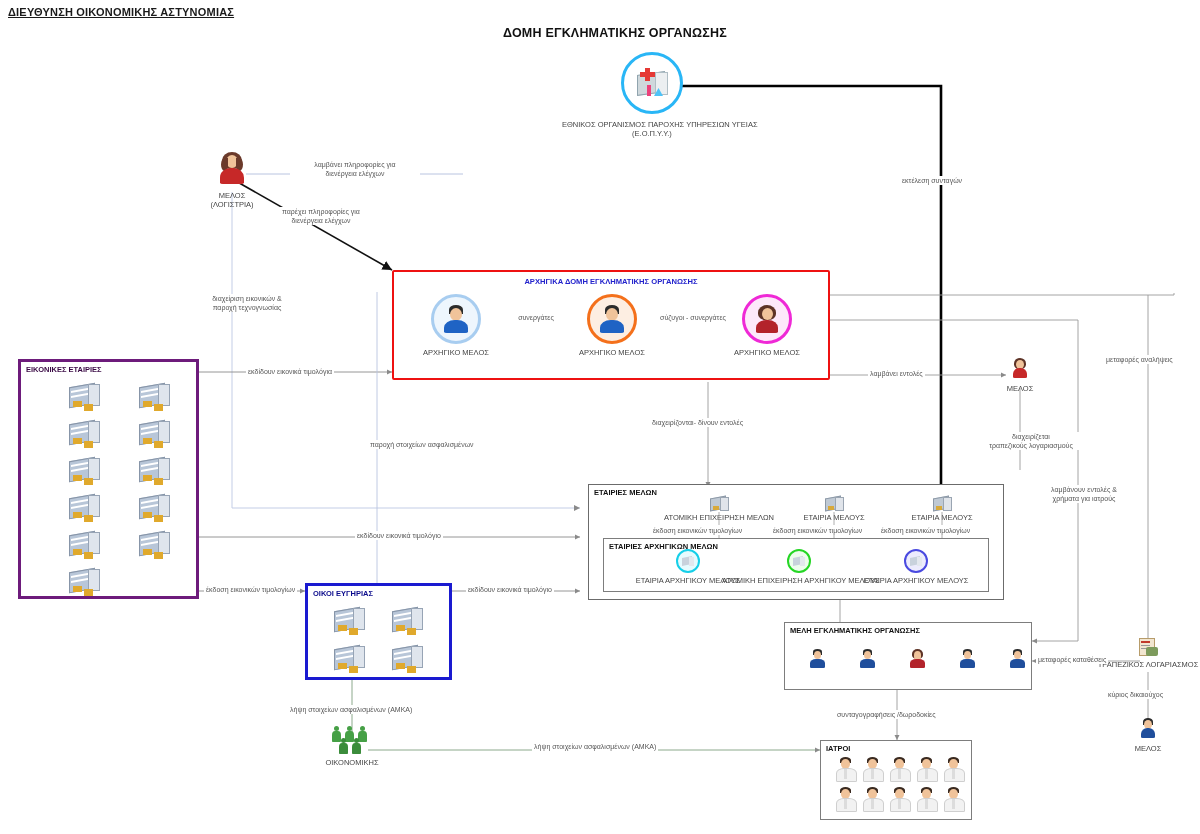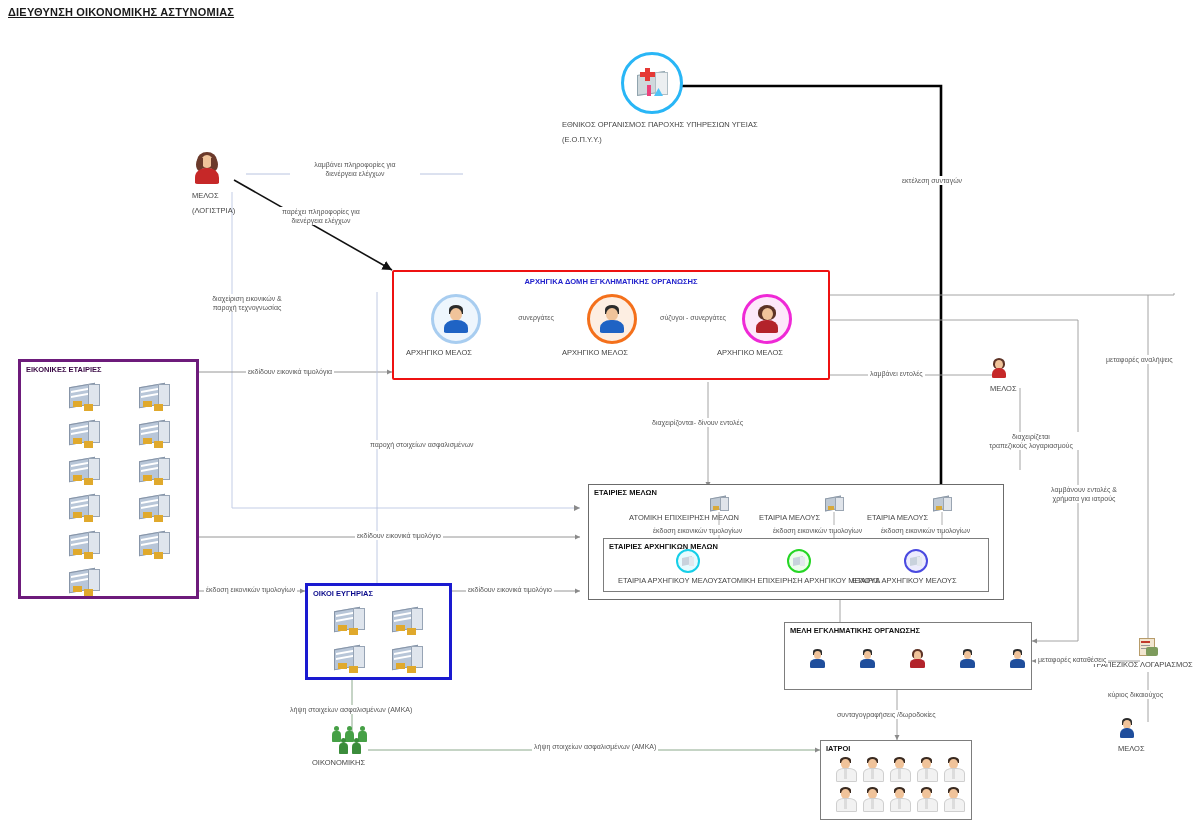--- a/index.html
+++ b/index.html
@@ -6,22 +6,22 @@
   body{width:1200px;height:834px;position:relative;overflow:hidden;
        font-family:"Liberation Sans","DejaVu Sans",sans-serif;color:#333;}
   .canvas{position:absolute;left:0;top:0;width:1200px;height:834px;}
   svg.wires{position:absolute;left:0;top:0;width:1200px;height:834px;pointer-events:none;}
 
   .doc-title{position:absolute;left:8px;top:6px;font-size:11px;font-weight:bold;
              color:#1a1a1a;text-decoration:underline;letter-spacing:.2px;}
   .main-title{position:absolute;left:470px;top:26px;width:290px;text-align:center;
               font-size:12.5px;font-weight:bold;color:#111;letter-spacing:.2px;}
 
-  .node{position:absolute;text-align:left;}
-  .node .cap{font-size:7.5px;color:#444;line-height:1.25;white-space:nowrap;margin-top:6px;}
+  .node{position:absolute;text-align:center;}
+  .node .cap{font-size:7.5px;color:#444;line-height:1.25;white-space:nowrap;}
 
   .ring{border-radius:50%;display:flex;align-items:center;justify-content:center;
         margin:0 auto;box-sizing:border-box;background:#fff;}
 
   
   .box{position:absolute;box-sizing:border-box;background:#fff;}
   .box .box-title{position:absolute;left:5px;top:3px;font-size:7.5px;font-weight:bold;}
   .box.red{border:2.4px solid #ee1111;border-radius:2px;}
   .box.red .box-title{left:0;right:0;text-align:center;color:#2222cc;font-size:7.6px;}
   .box.purple{border:3px solid #6d1b7b;}
@@ -48,20 +48,21 @@
   .bldg .slab{position:absolute;}
 
   .grid-cell{position:absolute;}
 </style>
 </head>
 <body>
 
 <div class="canvas">
 
   <div class="doc-title">ΔΙΕΥΘΥΝΣΗ ΟΙΚΟΝΟΜΙΚΗΣ ΑΣΤΥΝΟΜΙΑΣ</div>
+  <div class="main-title">ΔΟΜΗ ΕΓΚΛΗΜΑΤΙΚΗΣ ΟΡΓΑΝΩΣΗΣ</div>
 
   <svg class="wires" viewBox="0 0 1200 834">
     <defs>
       <marker id="ar" markerWidth="7" markerHeight="7" refX="6" refY="3" orient="auto">
         <path d="M0,0 L6,3 L0,6 z" fill="#8a8a8a"></path>
       </marker>
       <marker id="arB" markerWidth="9" markerHeight="9" refX="8" refY="4" orient="auto">
         <path d="M0,0 L8,4 L0,8 z" fill="#000"></path>
       </marker>
       <marker id="arP" markerWidth="7" markerHeight="7" refX="6" refY="3" orient="auto">

